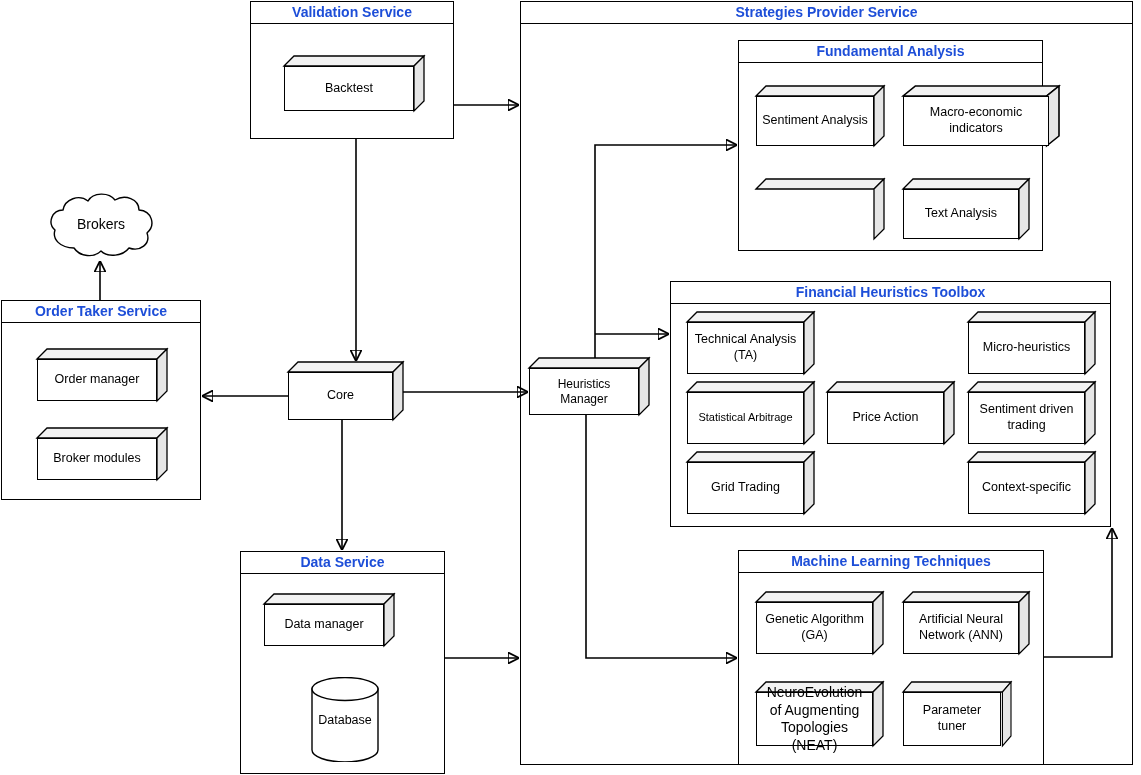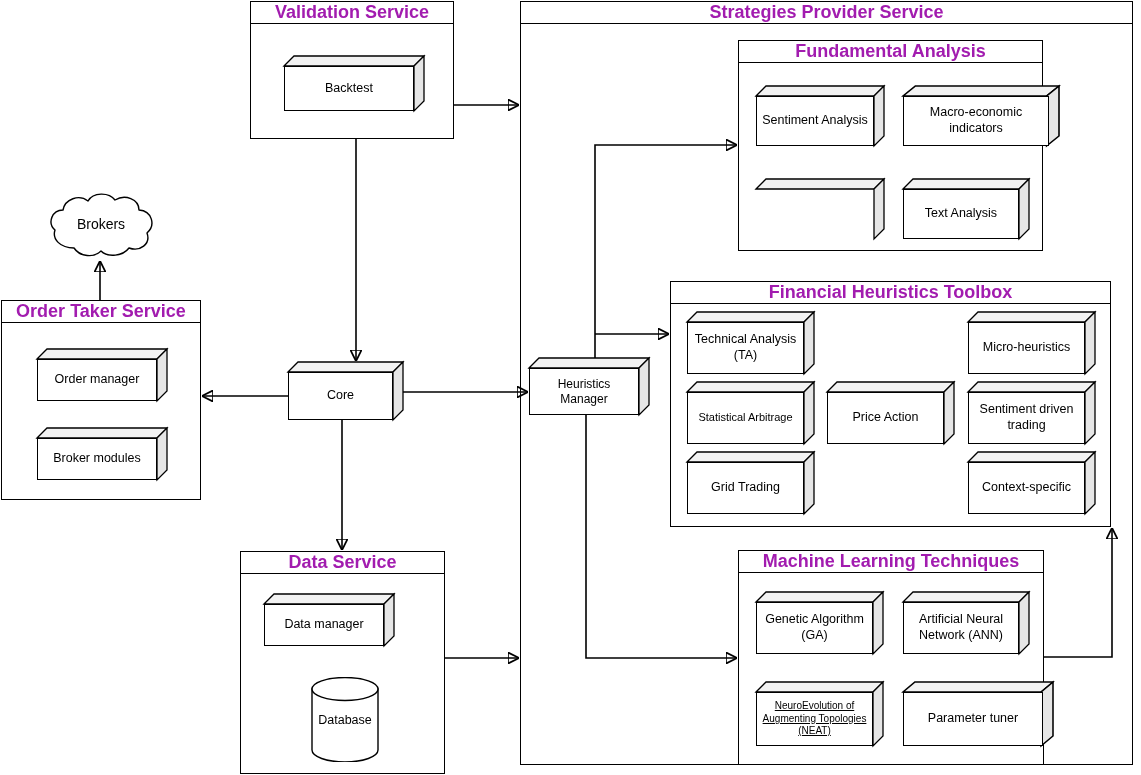--- a/index.html
+++ b/index.html
@@ -28,23 +28,23 @@
   }
   .panel-title {
     position: absolute;
     left: 0;
     right: 0;
     top: 0;
     box-sizing: border-box;
     height: 22px;
     line-height: 21px;
     text-align: center;
-    font-size: 18px;
+    font-size: 14px;
     font-weight: bold;
-    color: #a21caf;
+    color: #1d4ed8;
     border-bottom: 1.4px solid #000000;
     background: #ffffff;
     white-space: nowrap;
   }
   .panel-body {
     position: absolute;
     left: 0; right: 0; bottom: 0;
     top: 22px;
   }
 
@@ -330,23 +330,23 @@
           <polygon points="0,10 10,0 126,0 116,10" fill="#f2f2f2" stroke="#000000" stroke-width="1.3"></polygon>
           <polygon points="116,10 126,0 126,52 116,62" fill="#e6e6e6" stroke="#000000" stroke-width="1.3"></polygon>
         </svg>
         <div class="face-front">Artificial Neural Network (ANN)</div>
       </div>
       <div class="box3d" style="left:17px; top:109px; width:127px; height:64px;">
         <svg class="box-solid" viewBox="0 0 127 64" preserveAspectRatio="none">
           <polygon points="0,10 10,0 127,0 117,10" fill="#f2f2f2" stroke="#000000" stroke-width="1.3"></polygon>
           <polygon points="117,10 127,0 127,54 117,64" fill="#e6e6e6" stroke="#000000" stroke-width="1.3"></polygon>
         </svg>
-        <div class="face-front" style="font-size:10px;text-decoration:underline;">NeuroEvolution of Augmenting Topologies (NEAT)</div>
-      </div>
-      <div class="box3d" style="left:164px; top:109px; width:150px; height:64px;">
+        <div class="face-front" style="font-size:14px;">NeuroEvolution of Augmenting Topologies (NEAT)</div>
+      </div>
+      <div class="box3d" style="left:164px; top:109px; width:108px; height:64px;">
         <svg class="box-solid" viewBox="0 0 126 64" preserveAspectRatio="none">
           <polygon points="0,10 10,0 126,0 116,10" fill="#f2f2f2" stroke="#000000" stroke-width="1.3"></polygon>
           <polygon points="116,10 126,0 126,54 116,64" fill="#e6e6e6" stroke="#000000" stroke-width="1.3"></polygon>
         </svg>
         <div class="face-front">Parameter tuner</div>
       </div>
     </div>
   </div>
 
   <svg id="connectors" viewBox="0 0 1141 775">

